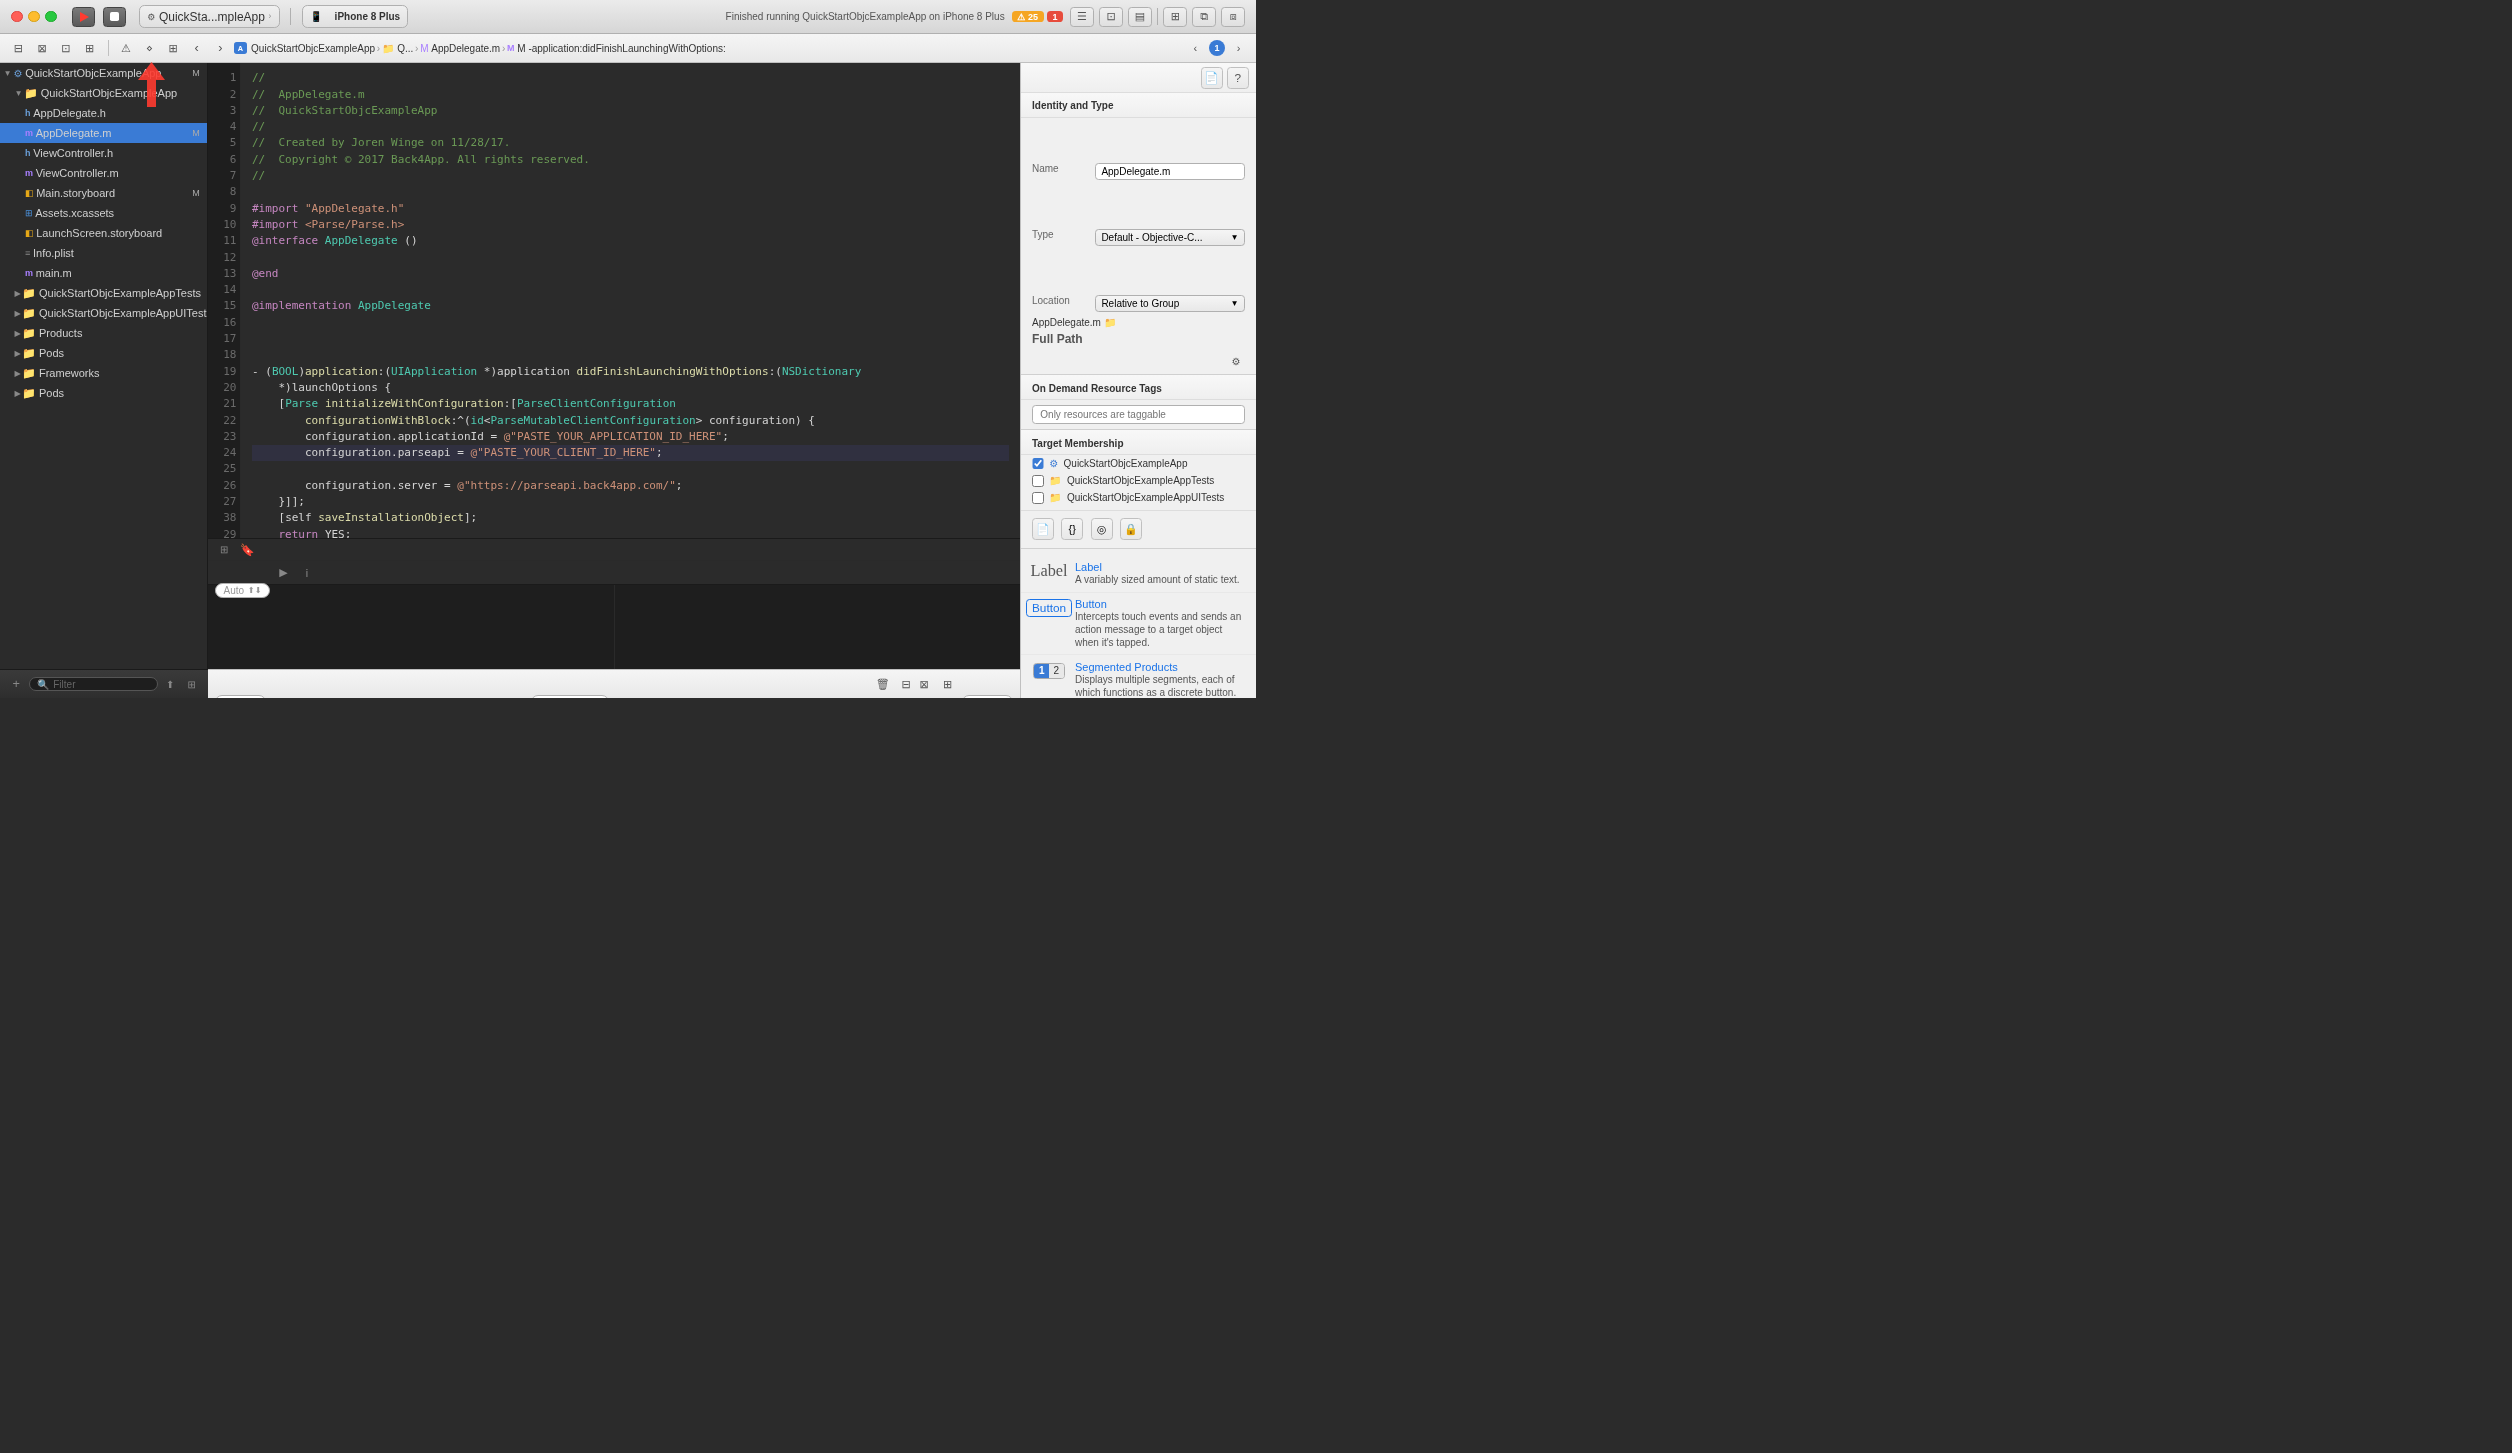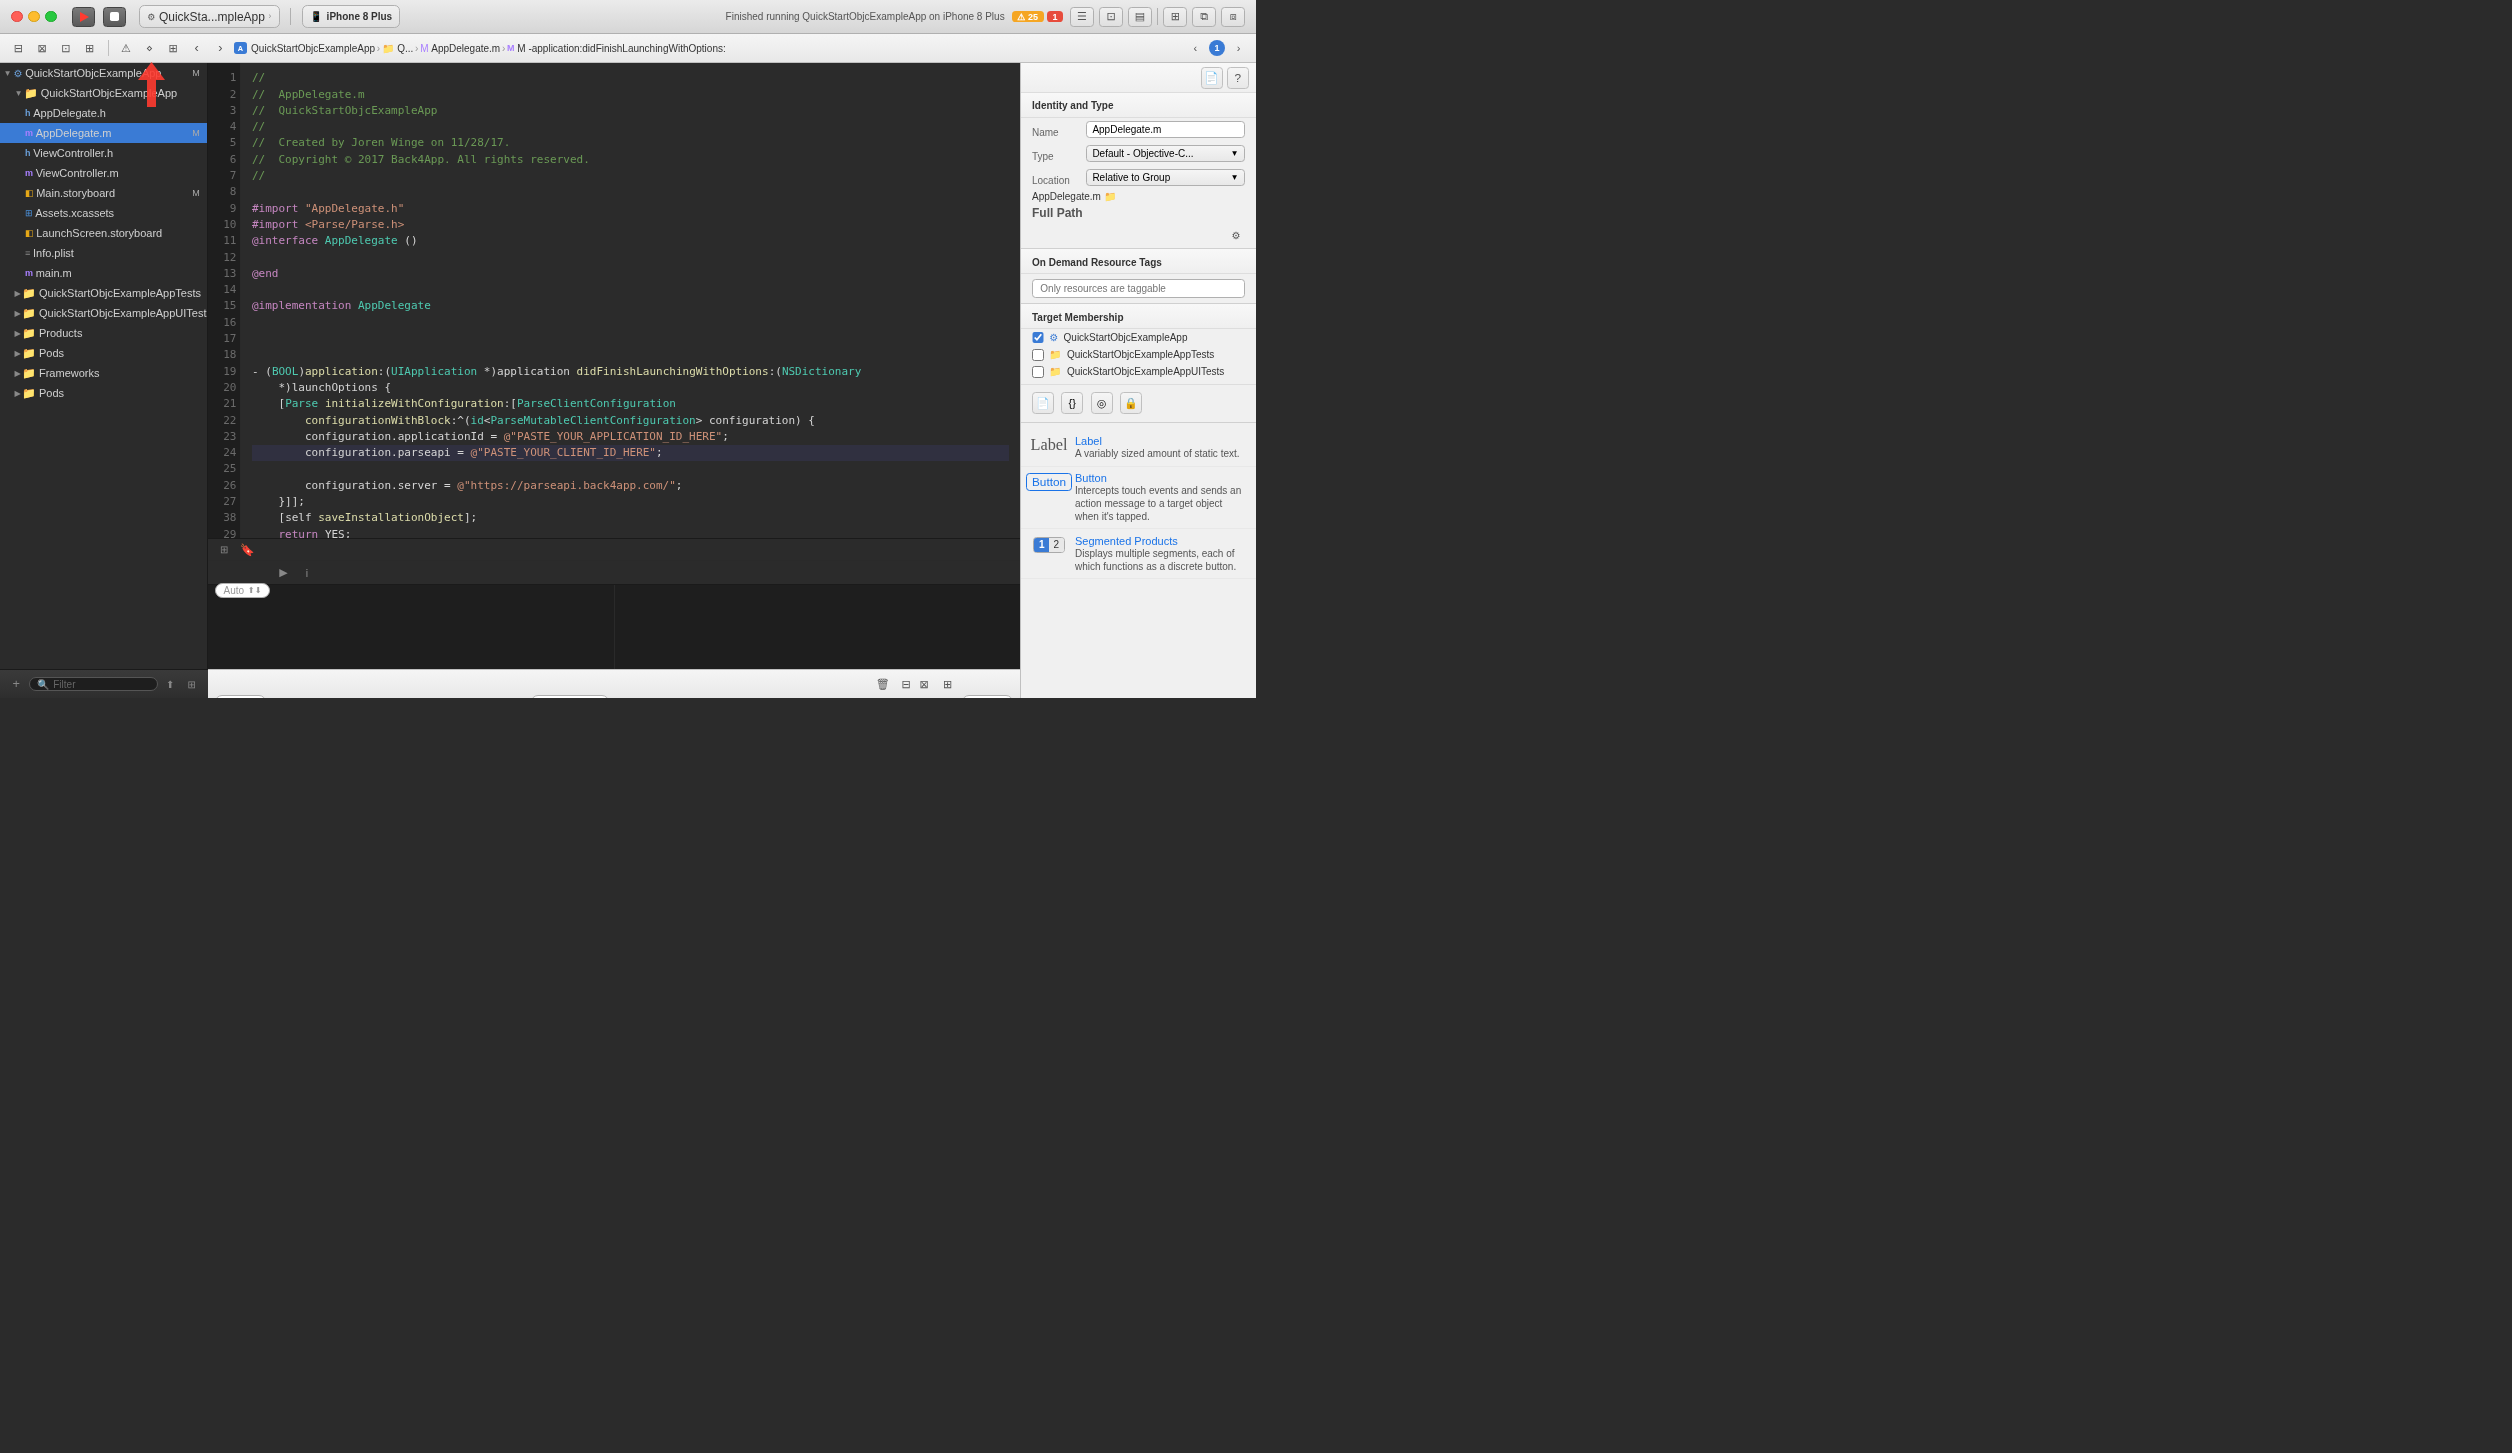--- a/index.html
+++ b/index.html
@@ -42,21 +42,21 @@
     .scheme-icon { font-size: 9px; color: #555; }
     .scheme-name { font-size: 12px; color: #333; font-weight: 500; }
     .separator-v { width: 0.9px; height: 16.3px; background: #b0b0b0; margin: 0 3.6px; }
     .device-selector {
       display: flex; align-items: center; gap: 3.6px;
       background: linear-gradient(to bottom, #f0f0f0, #e0e0e0);
       border: 0.9px solid #b0b0b0; border-radius: 5.4px;
       padding: 1.8px 7.3px; height: 23.6px; cursor: pointer;
     }
     .device-icon { font-size: 10px; }
-    .device-name { font-size: 10px; color: #333; font-weight: 600; }
+    .device-name { font-size: 10px; color: #333; font-weight: 600; margin-left: 8px; }
     .status-bar {
       flex: 1; text-align: right; font-size: 10px; color: #555;
     }
     .warning-badge {
       display: flex; align-items: center; gap: 2.7px;
       background: #f5a623; border-radius: 3.6px; padding: 0.9px 5.4px;
       font-size: 9px; color: white; font-weight: 600;
     }
     .error-badge {
       display: flex; align-items: center; gap: 2.7px;
@@ -138,21 +138,21 @@
     .right-panel::-webkit-scrollbar { width: 5.4px; }
     .right-panel::-webkit-scrollbar-thumb { background: #aaa; border-radius: 2.7px; }
 
     .inspector-section { border-bottom: 0.9px solid #d0d0d0; }
     .inspector-title {
       font-size: 10px; font-weight: 600; color: #333;
       padding: 7.3px 11px 5.4px; background: linear-gradient(to bottom, #f8f8f8, #efefef);
       border-bottom: 0.9px solid #ddd;
     }
     .inspector-row {
-      display: flex; align-items: flex-end; padding: 3.6px 11px; gap: 4px;
+      display: flex; align-items: flex-start; padding: 3.6px 11px; gap: 13px; margin-top: 42px;
     }
     .inspector-label { color: #666; font-size: 10px; min-width: 50px; }
     .inspector-input {
       flex: 1; border: 0.9px solid #b0b0b0; border-radius: 3.6px;
       padding: 1.8px 5.4px; font-size: 10px; background: white;
     }
     .inspector-dropdown {
       flex: 1; display: flex; align-items: center; justify-content: space-between;
       border: 0.9px solid #b0b0b0; border-radius: 3.6px; padding: 1.8px 5.4px;
       background: linear-gradient(to bottom, #f5f5f5, #e8e8e8); cursor: pointer;

